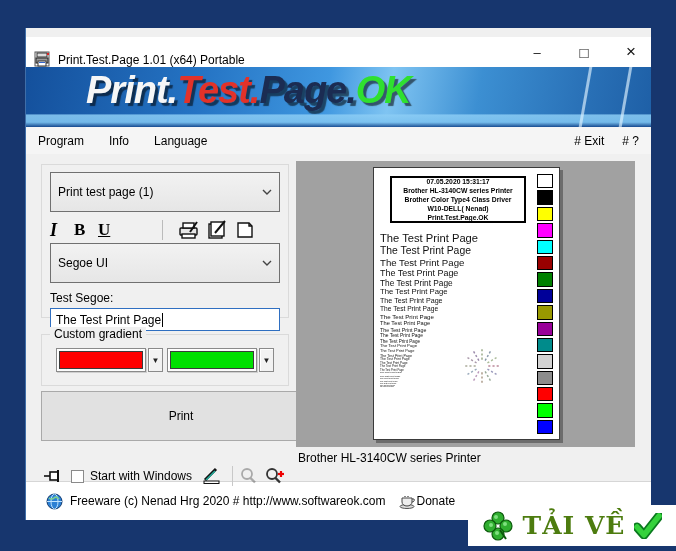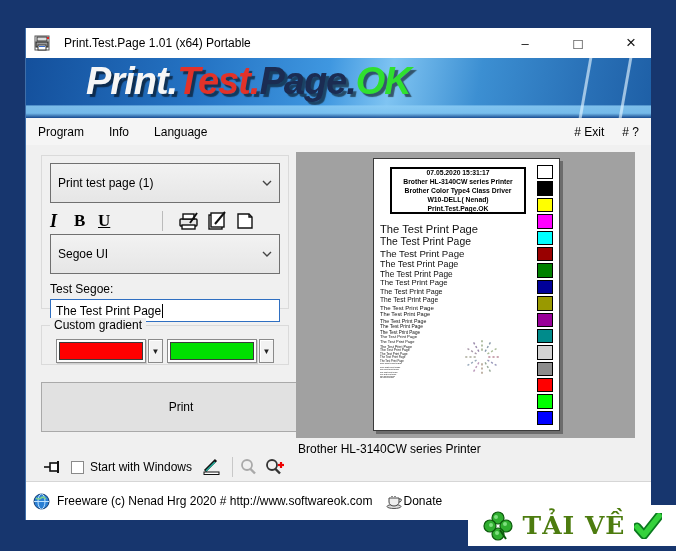--- a/index.html
+++ b/index.html
@@ -4,21 +4,21 @@
 <style>
   * { margin:0; padding:0; box-sizing:border-box; }
   html,body { width:676px; height:551px; overflow:hidden; }
   body { background:#17366e; position:relative; font-family:"Liberation Sans", sans-serif; color:#000; }
 
   .window { position:absolute; left:25px; top:28px; width:626px; height:492px;
             background:#f0f0f0; display:flex; flex-direction:column;
             border-left:1px solid #3f6ea8; }
 
   
-  .titlebar { height:30px; background:#fff; display:flex; align-items:center; gap:13px; padding-left:8px; flex:0 0 auto; }
+  .titlebar { height:30px; background:#fff; display:flex; align-items:flex-end; gap:7px; padding-left:8px; flex:0 0 auto;margin-top:9px; }
   .app-icon { width:17px; height:16px; flex:0 0 auto; }
   .title-text { font-size:12px; }
   .tb-spacer { flex:1; }
   .tb-btn { width:40px; height:30px; display:flex; align-items:center; justify-content:center; font-size:13px; color:#111; cursor:default; }
   .tb-btn.max { font-size:15px; }
   .tb-btn.close { font-size:17px; }
 
   
   .banner { height:60px; flex:0 0 auto; position:relative; overflow:hidden;
     background:
@@ -50,21 +50,21 @@
   .fmt-btn { font-family:"Liberation Serif", serif; font-weight:bold; font-size:17px; width:24px; text-align:left; cursor:default; }
   .fmt-i { font-style:italic; font-size:18px; }
   .fmt-u { text-decoration:underline; }
   .fmt-sep { width:1px; height:20px; background:#bbb; margin-left:40px; margin-right:10px; }
   .tool-ic { width:24px; height:20px; margin-left:4px; }
   .combobox.font-cb { margin-top:0; }
   .ts-label { font-size:12px; margin-top:8px; }
   .ts-input { margin-top:3px; height:23px; border:1px solid #2f6fc1; background:#fff; display:flex; align-items:center; padding:0 5px; font-size:12px; }
   .caret { width:1px; height:14px; background:#000; margin-left:1px; }
 
-  .groupbox2 { position:absolute; left:15px; top:180px; width:248px; height:40px; border:1px solid #dadada; }
+  .groupbox2 { position:absolute; left:15px; top:180px; width:248px; height:52px; border:1px solid #dadada; }
   .gb2-label { position:absolute; top:-8px; left:8px; background:#f0f0f0; padding:0 4px; font-size:12px; }
   .grad-row { display:flex; justify-content:space-between; padding:13px 14px 0 14px; }
   .color-btn { display:flex; height:24px; }
   .color-frame { width:90px; border:1px solid #8a8a8a; background:#fbfbfb; padding:2px;
                  box-shadow:inset 1px 1px 0 #fff, 1px 1px 0 #cfcfcf; }
   .color-fill { width:100%; height:100%; border:1px solid #3a3a3a; }
   .arrow-btn { width:15px; margin-left:2px; border:1px solid #8a8a8a; background:#f2f2f2; display:flex; align-items:center; justify-content:center; font-size:8px; color:#222; box-shadow:inset 1px 1px 0 #fff; }
 
   .print-btn { position:absolute; left:15px; top:237px; width:280px; height:50px; background:#e1e1e1;
                border:1px solid #a9a9a9; display:flex; align-items:center; justify-content:center; font-size:12px; cursor:default; }
@@ -84,21 +84,21 @@
                 font-size:6.8px; font-weight:bold; line-height:9px; }
   .test-lines { position:absolute; left:6px; top:64px; }
   .test-lines div { white-space:nowrap; font-weight:500; color:#111; }
   .starburst { position:absolute; left:86px; top:176px; }
   .color-bars { position:absolute; left:163px; top:6px; display:flex; flex-direction:column; gap:2px; }
   .color-bars div { width:16px; height:14.4px; border:1px solid #000; }
   .printer-label { position:absolute; left:272px; top:297px; font-size:12px; }
 
   
   .statusbar { height:39px; flex:0 0 auto; background:#fff; border-top:1px solid #d6d6d6;
-               display:flex; align-items:center; padding-left:7px; font-size:12px; }
+               display:flex; align-items:center; padding-left:20px; font-size:12px; }
   .status-text { margin-left:7px; }
   .donate-wrap { margin-left:14px; display:flex; align-items:center; }
 
   
   .badge { position:absolute; left:468px; top:505px; width:208px; height:41px; background:#fff;
            display:flex; align-items:center; justify-content:center; gap:9px; }
   .badge-text { font-family:"DejaVu Serif", serif; font-weight:bold; font-size:25px; color:#4d7c0f; letter-spacing:1px; }
 </style>
 </head>
 <body>

